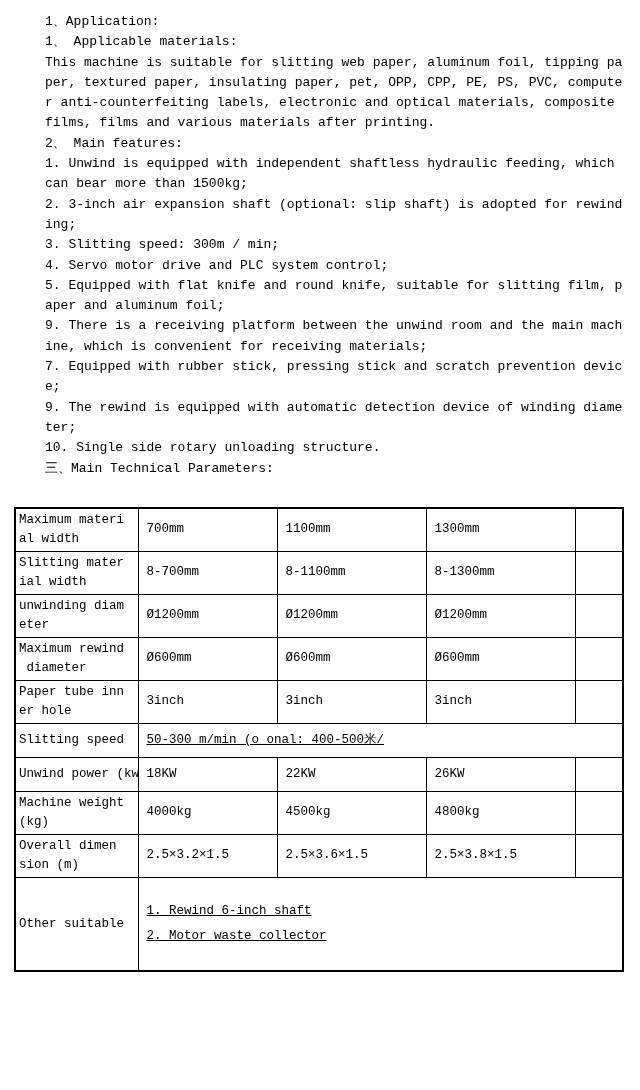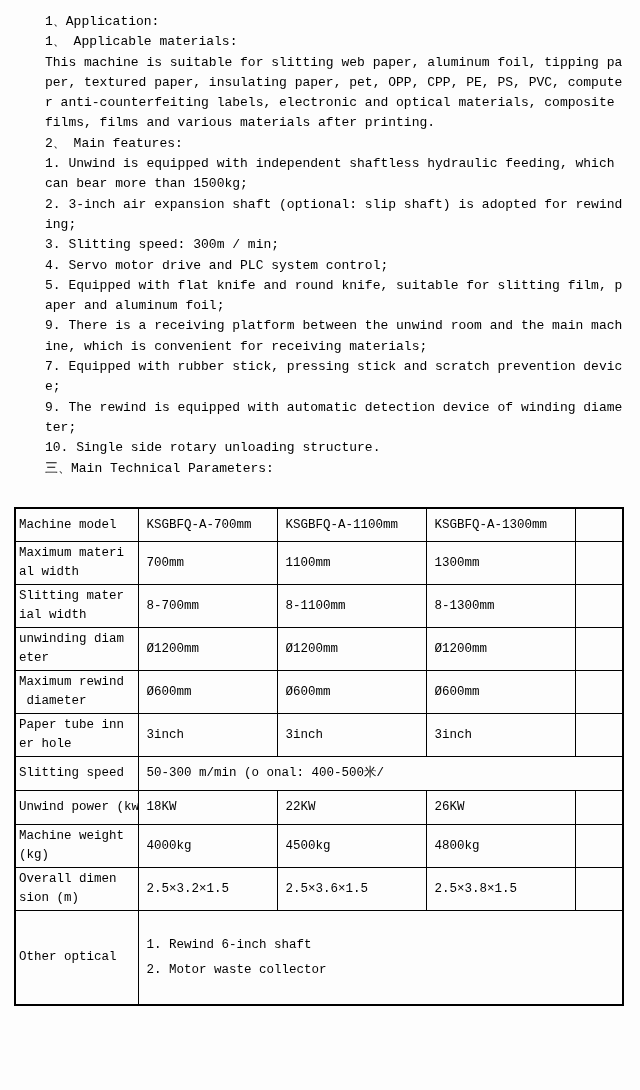--- a/index.html
+++ b/index.html
@@ -41,20 +41,21 @@
     white-space: pre;
     line-height: 19px;
   }
   td.value {
     padding: 2px 2px 2px 8px;
     line-height: 17px;
     white-space: pre-line;
   }
   td.span-cell {
     padding-left: 8px;
+    text-decoration: underline;
   }
   td.other-options-value {
     line-height: 25px;
     white-space: pre-line;
   }
 </style>
 </head>
 <body>
 
 <div class="text-block">
@@ -85,27 +86,20 @@
 
 <table class="params">
   <colgroup>
     <col style="width:123px">
     <col style="width:139px">
     <col style="width:149px">
     <col style="width:149px">
     <col style="width:48px">
   </colgroup>
   <tbody>
-      <tr style="height:34px">
-    <td class="label">Machine model</td>
-    <td class="value">KSGBFQ-A-700mm</td>
-    <td class="value">KSGBFQ-A-1100mm</td>
-    <td class="value">KSGBFQ-A-1300mm</td>
-    <td class="value"></td>
-  </tr>
   <tr style="height:39px">
     <td class="label">Maximum materi
 al width</td>
     <td class="value">700mm</td>
     <td class="value">1100mm</td>
     <td class="value">1300mm</td>
     <td class="value"></td>
   </tr>
   <tr style="height:39px">
     <td class="label">Slitting mater
@@ -160,18 +154,18 @@
   </tr>
   <tr style="height:38px">
     <td class="label">Overall dimen
 sion (m)</td>
     <td class="value">2.5×3.2×1.5</td>
     <td class="value">2.5×3.6×1.5</td>
     <td class="value">2.5×3.8×1.5</td>
     <td class="value"></td>
   </tr>
   <tr style="height:94px">
-    <td class="label">Other optical</td>
+    <td class="label">Other suitable</td>
     <td class="value span-cell other-options-value" colspan="4">1. Rewind 6-inch shaft
 2. Motor waste collector</td>
   </tr>
 </tbody>
   </table>
 
 </body></html>

